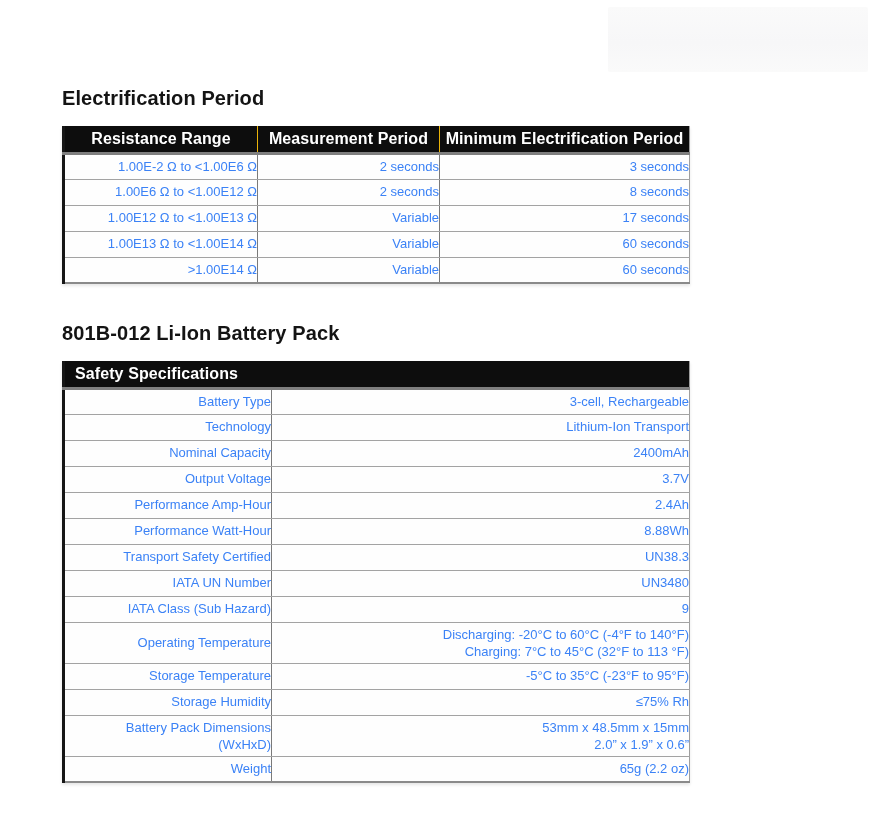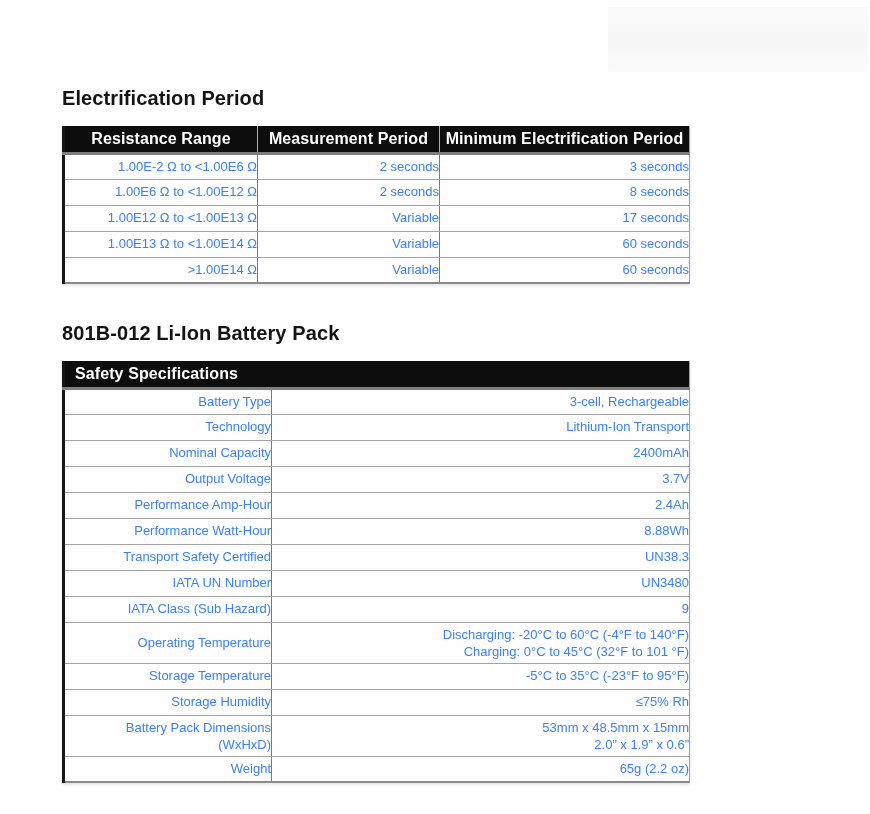--- a/index.html
+++ b/index.html
@@ -174,21 +174,21 @@
           <td>UN3480</td>
         </tr>
         <tr>
           <td>IATA Class (Sub Hazard)</td>
           <td>9</td>
         </tr>
         <tr>
           <td>Operating Temperature</td>
           <td class="multi">
             <div>Discharging: -20°C to 60°C (-4°F to 140°F)</div>
-            <div>Charging: 0°C to 45°C (32°F to 101 °F)</div>
+            <div>Charging: 7°C to 45°C (32°F to 113 °F)</div>
           </td>
         </tr>
         <tr>
           <td>Storage Temperature</td>
           <td>-5°C to 35°C (-23°F to 95°F)</td>
         </tr>
         <tr>
           <td>Storage Humidity</td>
           <td>≤75% Rh</td>
         </tr>

